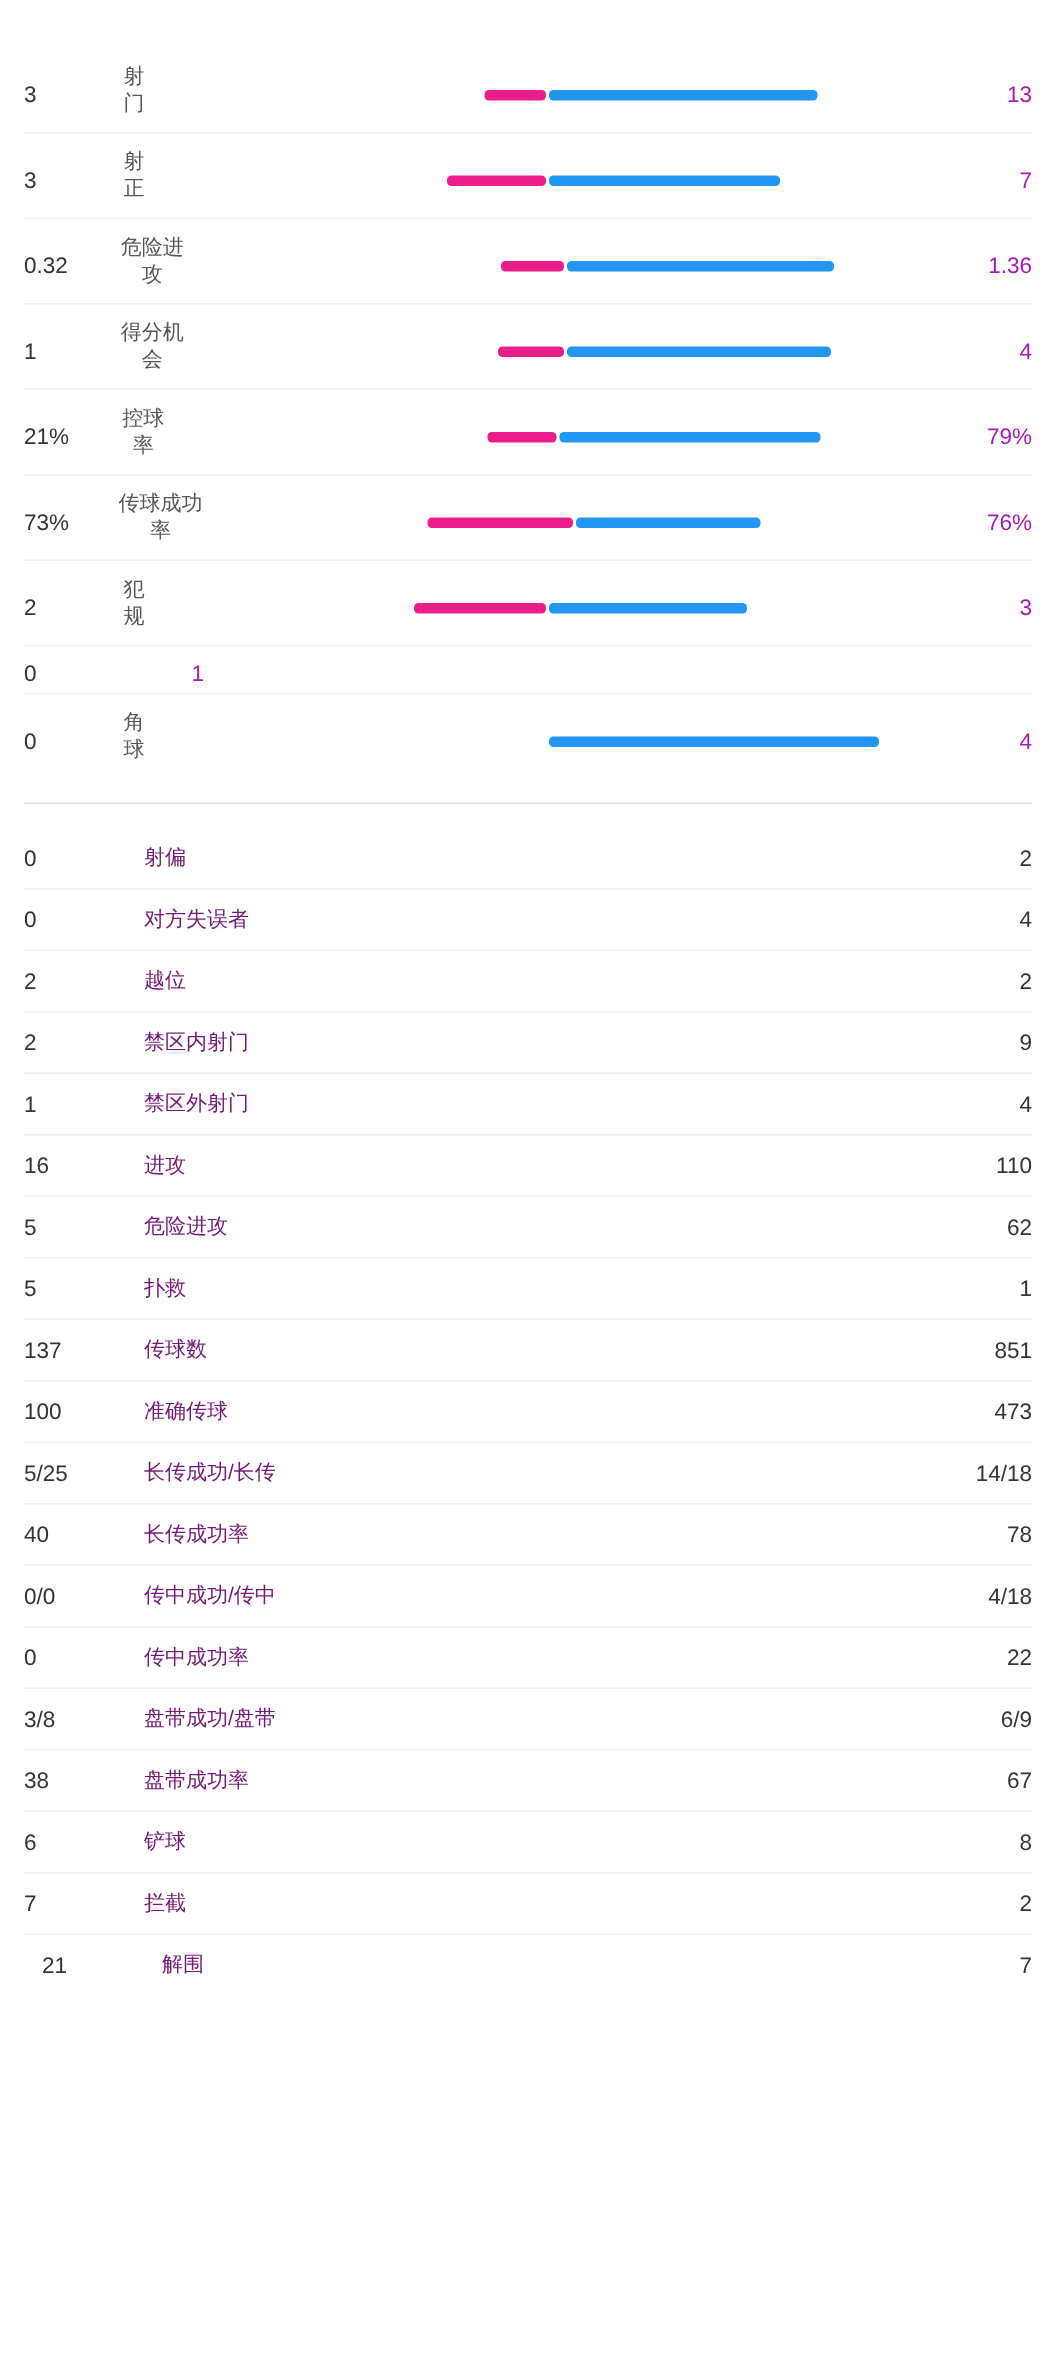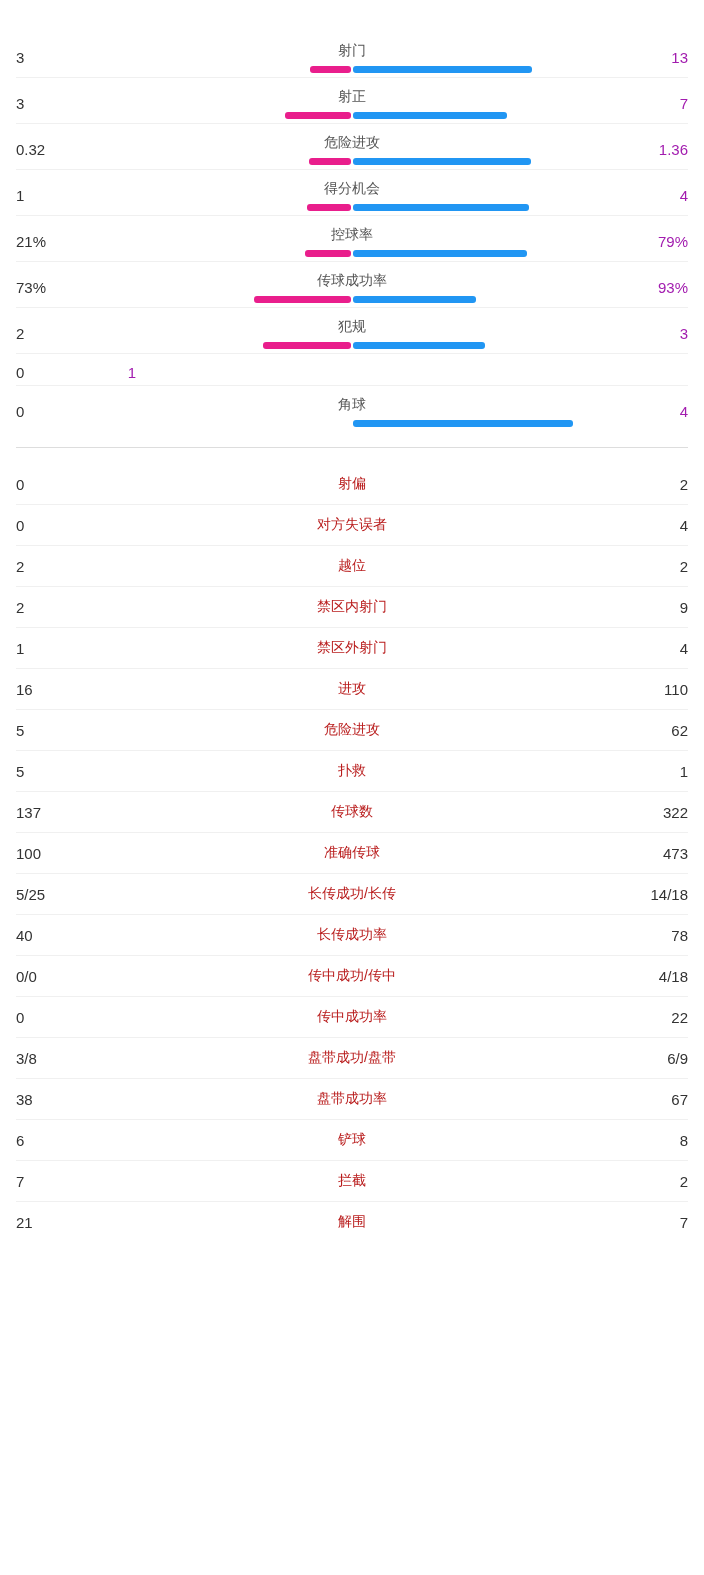--- a/index.html
+++ b/index.html
@@ -31,21 +31,20 @@
     .stat-left-val {
       width: 60px;
       text-align: left;
       font-size: 15px;
       color: #333;
       flex-shrink: 0;
     }
     .stat-center {
       flex: 1;
       display: flex;
-      flex-direction: column;
       align-items: center;
       justify-content: flex-end;
     }
     .stat-label {
       font-size: 14px;
       color: #555;
       margin-bottom: 6px;
       text-align: center;
     }
     .bar-container {
@@ -89,32 +88,32 @@
       margin: 16px 0;
     }
 
     
     .plain-stat {
       display: flex;
       align-items: center;
       padding: 11px 0;
       border-bottom: 1px solid #f0f0f0;
     }
-    .plain-stat:last-child { border-bottom: none; }
+    .plain-stat:last-child { border-bottom: none; margin-left: 12px; }
     .plain-left {
       width: 80px;
       text-align: left;
       font-size: 15px;
       color: #333;
     }
     .plain-center {
       flex: 1;
-      text-align: center;
+      text-align: left;
       font-size: 14px;
-      color: #b91c1c;
+      color: #701a75;
     }
     .plain-right {
       width: 80px;
       text-align: right;
       font-size: 15px;
       color: #333;
     }
   </style>
 </head>
 <body>
@@ -204,21 +203,21 @@
       <div class="stat-label">传球成功率</div>
       <div class="bar-container">
         <div class="bar-left-wrap">
           <div class="bar-pink" style="width:97px"></div>
         </div>
         <div class="bar-right-wrap">
           <div class="bar-blue" style="width:123px"></div>
         </div>
       </div>
     </div>
-    <div class="stat-right-val">93%</div>
+    <div class="stat-right-val">76%</div>
   </div>
       <div class="bar-stat">
     <div class="stat-left-val">2</div>
     <div class="stat-center">
       <div class="stat-label">犯规</div>
       <div class="bar-container">
         <div class="bar-left-wrap">
           <div class="bar-pink" style="width:88px"></div>
         </div>
         <div class="bar-right-wrap">
@@ -288,21 +287,21 @@
     <div class="plain-right">62</div>
   </div>
       <div class="plain-stat">
     <div class="plain-left">5</div>
     <div class="plain-center">扑救</div>
     <div class="plain-right">1</div>
   </div>
       <div class="plain-stat">
     <div class="plain-left">137</div>
     <div class="plain-center">传球数</div>
-    <div class="plain-right">322</div>
+    <div class="plain-right">851</div>
   </div>
       <div class="plain-stat">
     <div class="plain-left">100</div>
     <div class="plain-center">准确传球</div>
     <div class="plain-right">473</div>
   </div>
       <div class="plain-stat">
     <div class="plain-left">5/25</div>
     <div class="plain-center">长传成功/长传</div>
     <div class="plain-right">14/18</div>

